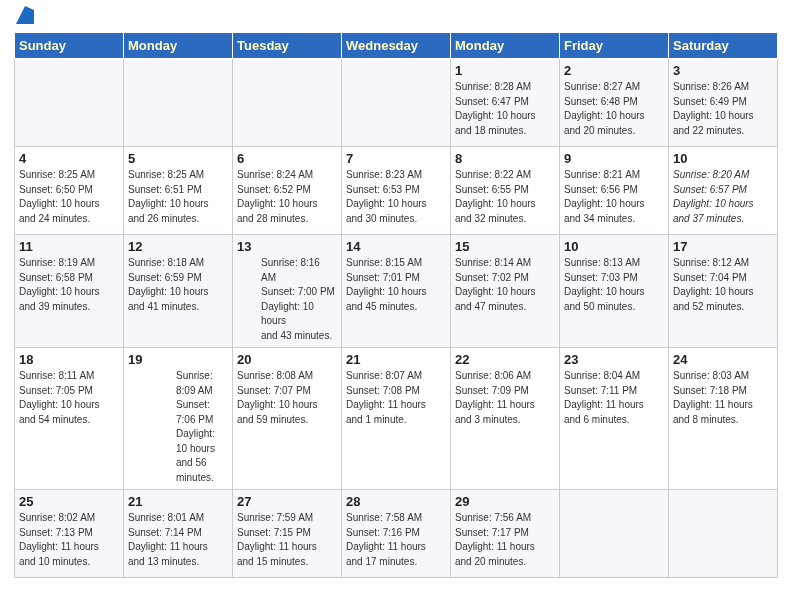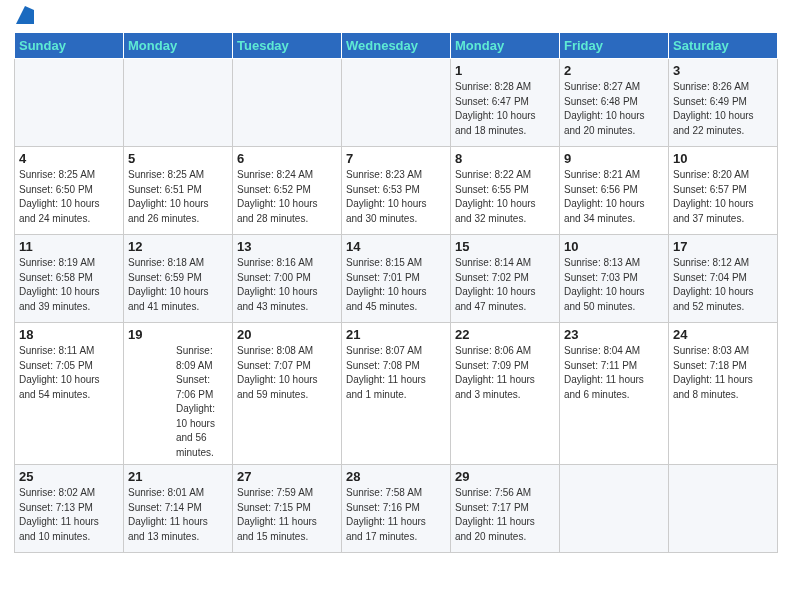--- a/index.html
+++ b/index.html
@@ -61,21 +61,21 @@
       color: #444;
       margin-top: 2px;
     }
     .calendar {
       width: 100%;
       border-collapse: collapse;
       table-layout: fixed;
     }
     .calendar th {
       background: #2b6abf;
-      color: #5eead4;
+      color: #fef9c3;
       font-size: 13px;
       font-weight: bold;
       padding: 5px 4px;
       border: 1px solid #fff;
       text-align: left;
     }
     .calendar td {
       border: 1px solid #ccc;
       vertical-align: top;
       padding: 4px 4px;
@@ -207,21 +207,21 @@
           </td>
           <td>
             <span class="day-num">9</span>
             <div class="day-info" style="white-space: pre-line;">Sunrise: 8:21 AM
 Sunset: 6:56 PM
 Daylight: 10 hours
 and 34 minutes.</div>
           </td>
           <td>
             <span class="day-num">10</span>
-            <div class="day-info" style="white-space: pre-line;">Sunrise: 8:20 AM
+            <div class="day-info" style="white-space: pre-line; font-style: italic;">Sunrise: 8:20 AM
 Sunset: 6:57 PM
 Daylight: 10 hours
 and 37 minutes.</div>
           </td>
         </tr>
         <tr>
           <td>
             <span class="day-num">11</span>
             <div class="day-info" style="white-space: pre-line;">Sunrise: 8:19 AM
 Sunset: 6:58 PM
@@ -230,21 +230,21 @@
           </td>
           <td>
             <span class="day-num">12</span>
             <div class="day-info" style="white-space: pre-line;">Sunrise: 8:18 AM
 Sunset: 6:59 PM
 Daylight: 10 hours
 and 41 minutes.</div>
           </td>
           <td>
             <span class="day-num">13</span>
-            <div class="day-info" style="white-space: pre-line;">Sunrise: 8:16 AM
+            <div class="day-info" style="white-space: pre-line; margin-left: 24px;">Sunrise: 8:16 AM
 Sunset: 7:00 PM
 Daylight: 10 hours
 and 43 minutes.</div>
           </td>
           <td>
             <span class="day-num">14</span>
             <div class="day-info" style="white-space: pre-line;">Sunrise: 8:15 AM
 Sunset: 7:01 PM
 Daylight: 10 hours
 and 45 minutes.</div>

